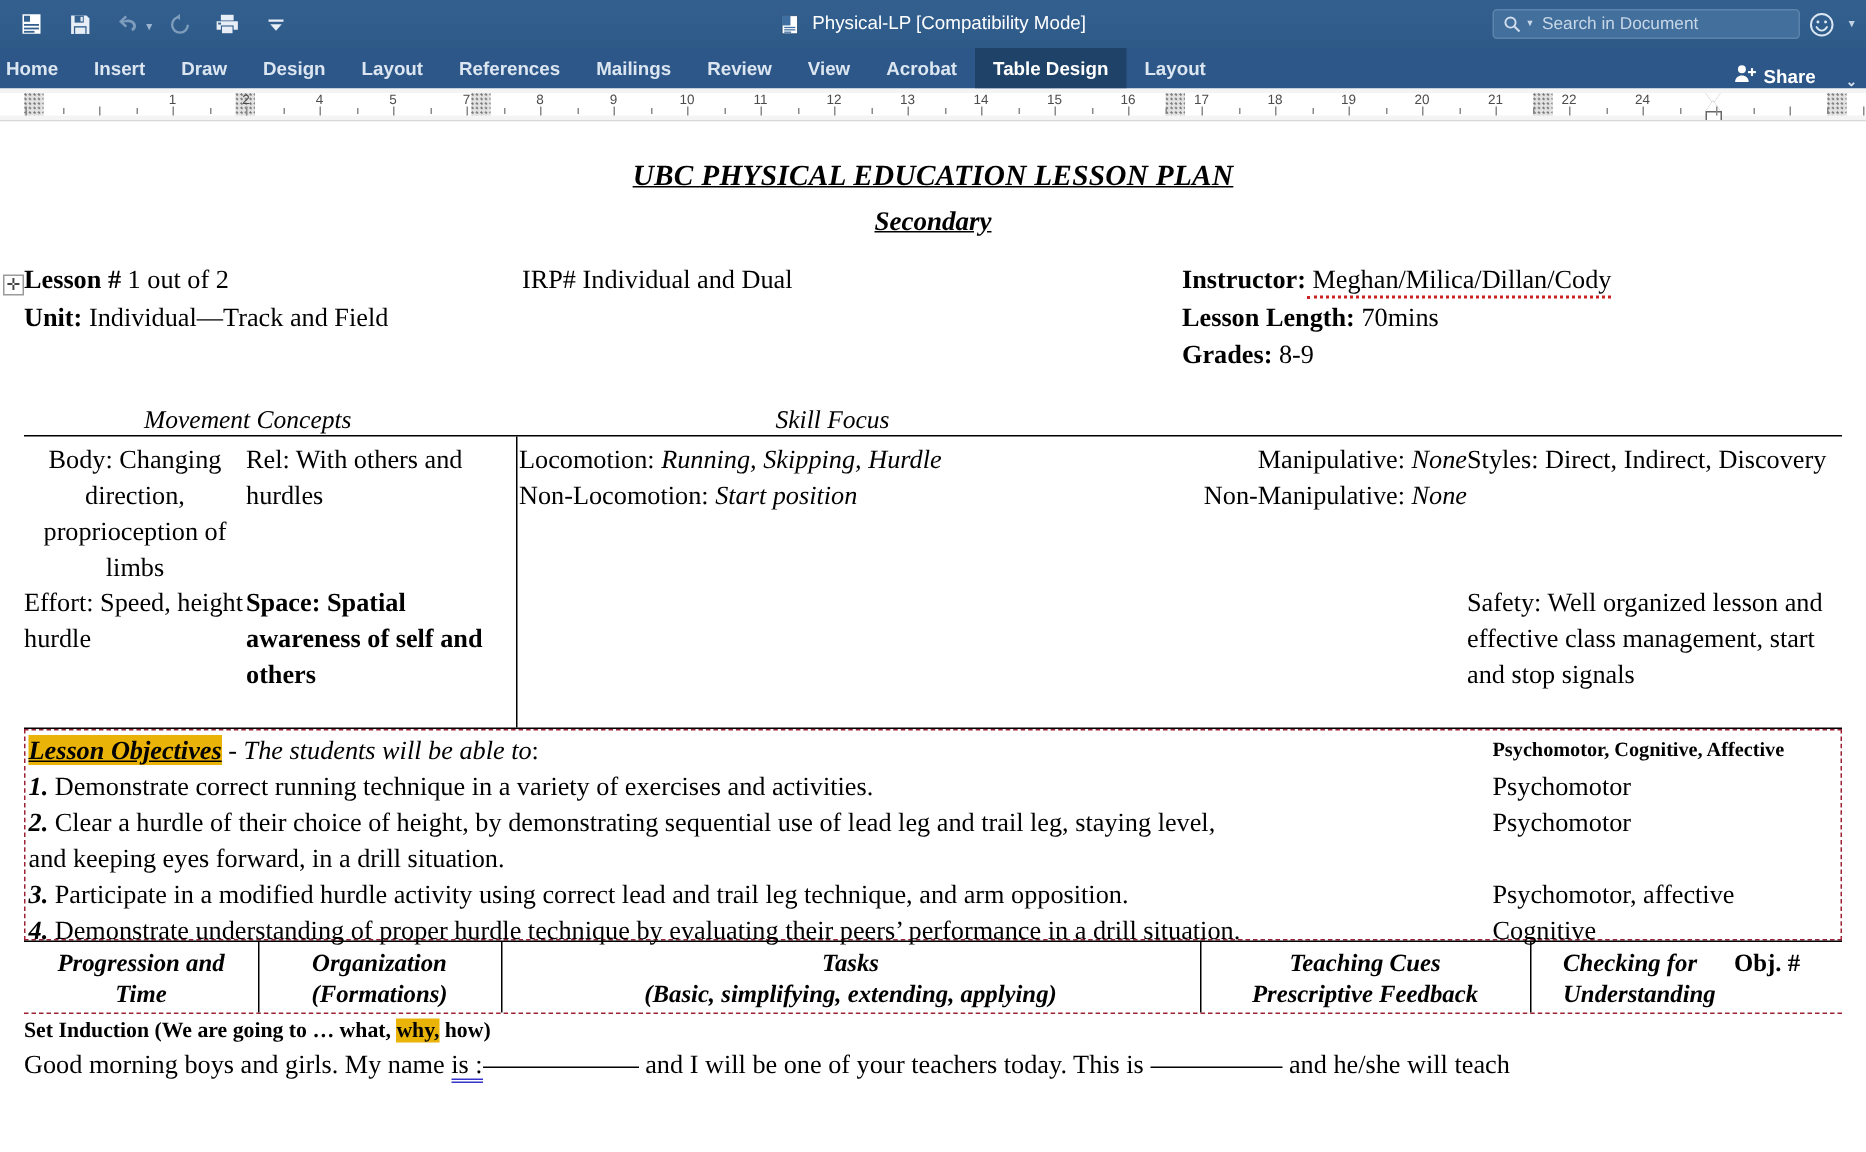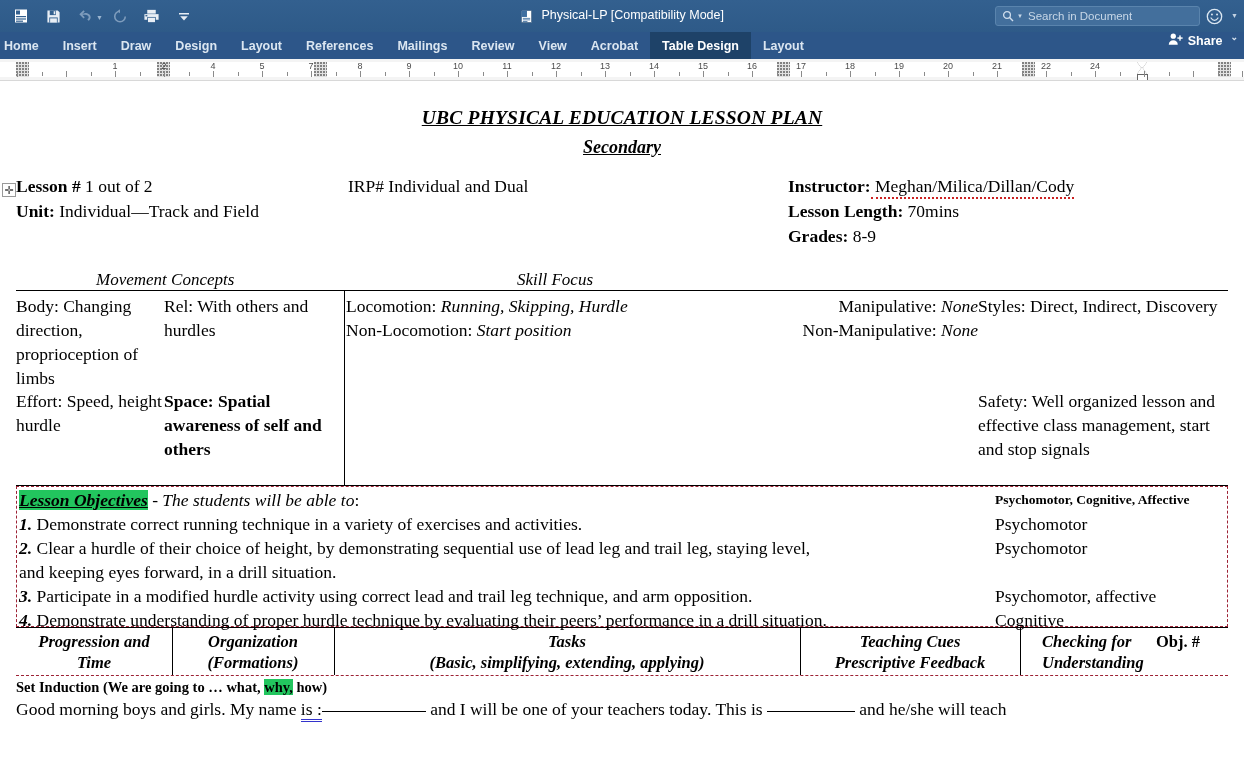--- a/index.html
+++ b/index.html
@@ -80,22 +80,22 @@
   .tab {
     padding: 0 12px;
     display: flex; align-items: center;
     white-space: nowrap;
     cursor: default;
   }
   .tab.first { padding-left: 4px; }
   .tab.active { background: #1e4268; color: #ffffff; }
   .ribbon-right {
     margin-left: auto;
-    display: flex; align-items: flex-start;
-    padding-right: 6px; gap: 8px;
+    display: flex; align-items: flex-end;
+    padding-right: 6px; gap: 20px;
   }
   .share { display: flex; align-items: center; gap: 4px; color: #ffffff; }
   .share-caret { font-size: 9px; color: #dbe6f1; }
 
   
   .ruler {
     height: 22px;
     background: #f4f4f4;
     border-bottom: 1px solid #d8d8d8;
     position: relative;
@@ -211,21 +211,21 @@
     position: relative;
     margin: 0 16px 0 16px;
     border-top: 1.3px solid #000;
     border-bottom: 1.3px solid #000;
     height: 196px;
   }
   .ctable .vline {
     position: absolute; top: 0; bottom: 0; width: 1.2px; background: #000;
   }
   .cell { position: absolute; top: 3px; line-height: 1.38; }
-  .c-body   { left: 0px;   width: 148px; }
+  .c-body   { left: 0px;   width: 148px; text-align: center; }
   .c-rel    { left: 148px; width: 178px; }
   .c-loco   { left: 330px; width: 420px; }
   .c-manip  { left: 744px; width: 218px; text-align: right; }
   .c-styles { left: 962px; width: 248px; }
   .c-effort { left: 0px;   width: 148px; top: 98px; }
   .c-space  { left: 148px; width: 178px; top: 98px; font-weight: bold; }
   .c-safety { left: 962px; width: 250px; top: 98px; }
   em.i { font-style: italic; }
 
   
@@ -234,21 +234,21 @@
     margin: 0 16px;
     border-top: 1.4px dashed #9d2235;
     border-bottom: 1.4px dashed #9d2235;
     border-left: 1.4px dashed #9d2235;
     border-right: 1.4px dashed #9d2235;
     height: 141px;
     padding-top: 1px;
   }
   .obj-line { position: absolute; left: 2px; right: 2px; white-space: nowrap; }
   .obj-tag  { position: absolute; left: 978px; white-space: nowrap; }
-  .hl-pink { background: #22c55e; }
+  .hl-pink { background: #eab308; }
   .numb { font-weight: bold; font-style: italic; }
   .small-tag { font-size: 13.5px; font-weight: bold; }
 
   
   .ptable {
     position: relative;
     margin: 0 16px;
     border-top: 1.4px solid #000;
     border-bottom: 1.4px dashed #9d2235;
     height: 49px;

